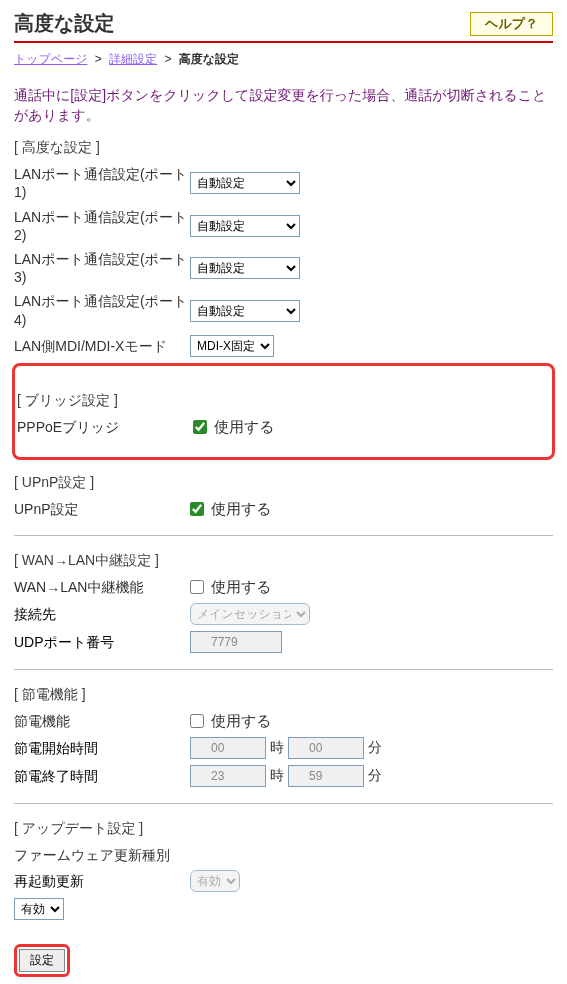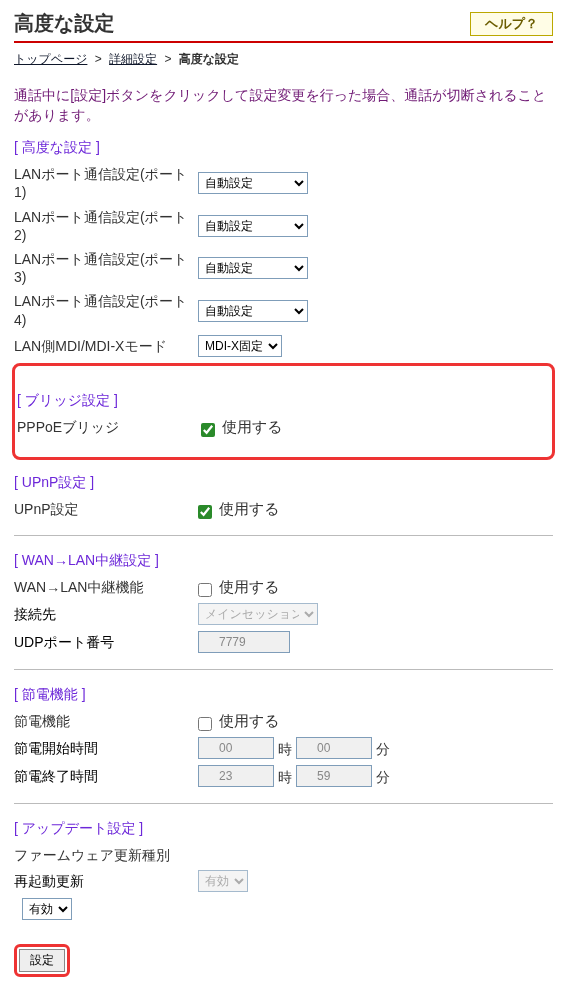--- a/index.html
+++ b/index.html
@@ -31,55 +31,54 @@
     color: #6b5d00;
     font-weight: bold;
     font-size: 13px;
     padding: 2px 14px;
     text-align: left;
   }
   .breadcrumb {
     font-size: 12px;
     margin-bottom: 18px;
   }
-  .breadcrumb a { color: #0f172a; text-decoration: underline; }
+  .breadcrumb a { color: #8b5cf6; text-decoration: underline; }
   .breadcrumb .sep { color: #333; margin: 0 4px; }
   .breadcrumb b { font-weight: bold; }
   .warn {
     color: #701a75;
     line-height: 1.4;
   }
   .section-title {
-    color: #6d28d9;
+    color: #404040;
     margin: 14px 0 8px 0;
   }
   .row {
     display: flex;
     align-items: center;
     margin: 6px 0;
   }
   .row label.fld, .row .fld {
     flex: 0 0 176px;
     line-height: 1.3;
   }
   .ctrl {
     flex: 1;
     display: flex;
-    align-items: flex-end;
+    align-items: center;
     gap: 4px;
-    margin-left: 8px;
   }
   select {
     font-size: 12px;
     padding: 1px 2px;
     border: 1px solid #7f9db9;
     background: #fff;
     height: 22px;
   }
-  select:disabled { background: #f0f0f0; color: #888; }
+  select:disabled { background: #f0f0f0; color: #888; border-radius: 6px; }
   input[type="text"] {
     font-size: 12px;
     padding: 2px 20px;
     border: 1px solid #7f9db9;
     width: 50px;
     height: 16px;
   }
   input[type="text"].wide { width: 50px; }
   input[type="text"]:disabled { background: #f0f0f0; color: #888; }
   input[type="checkbox"] {

